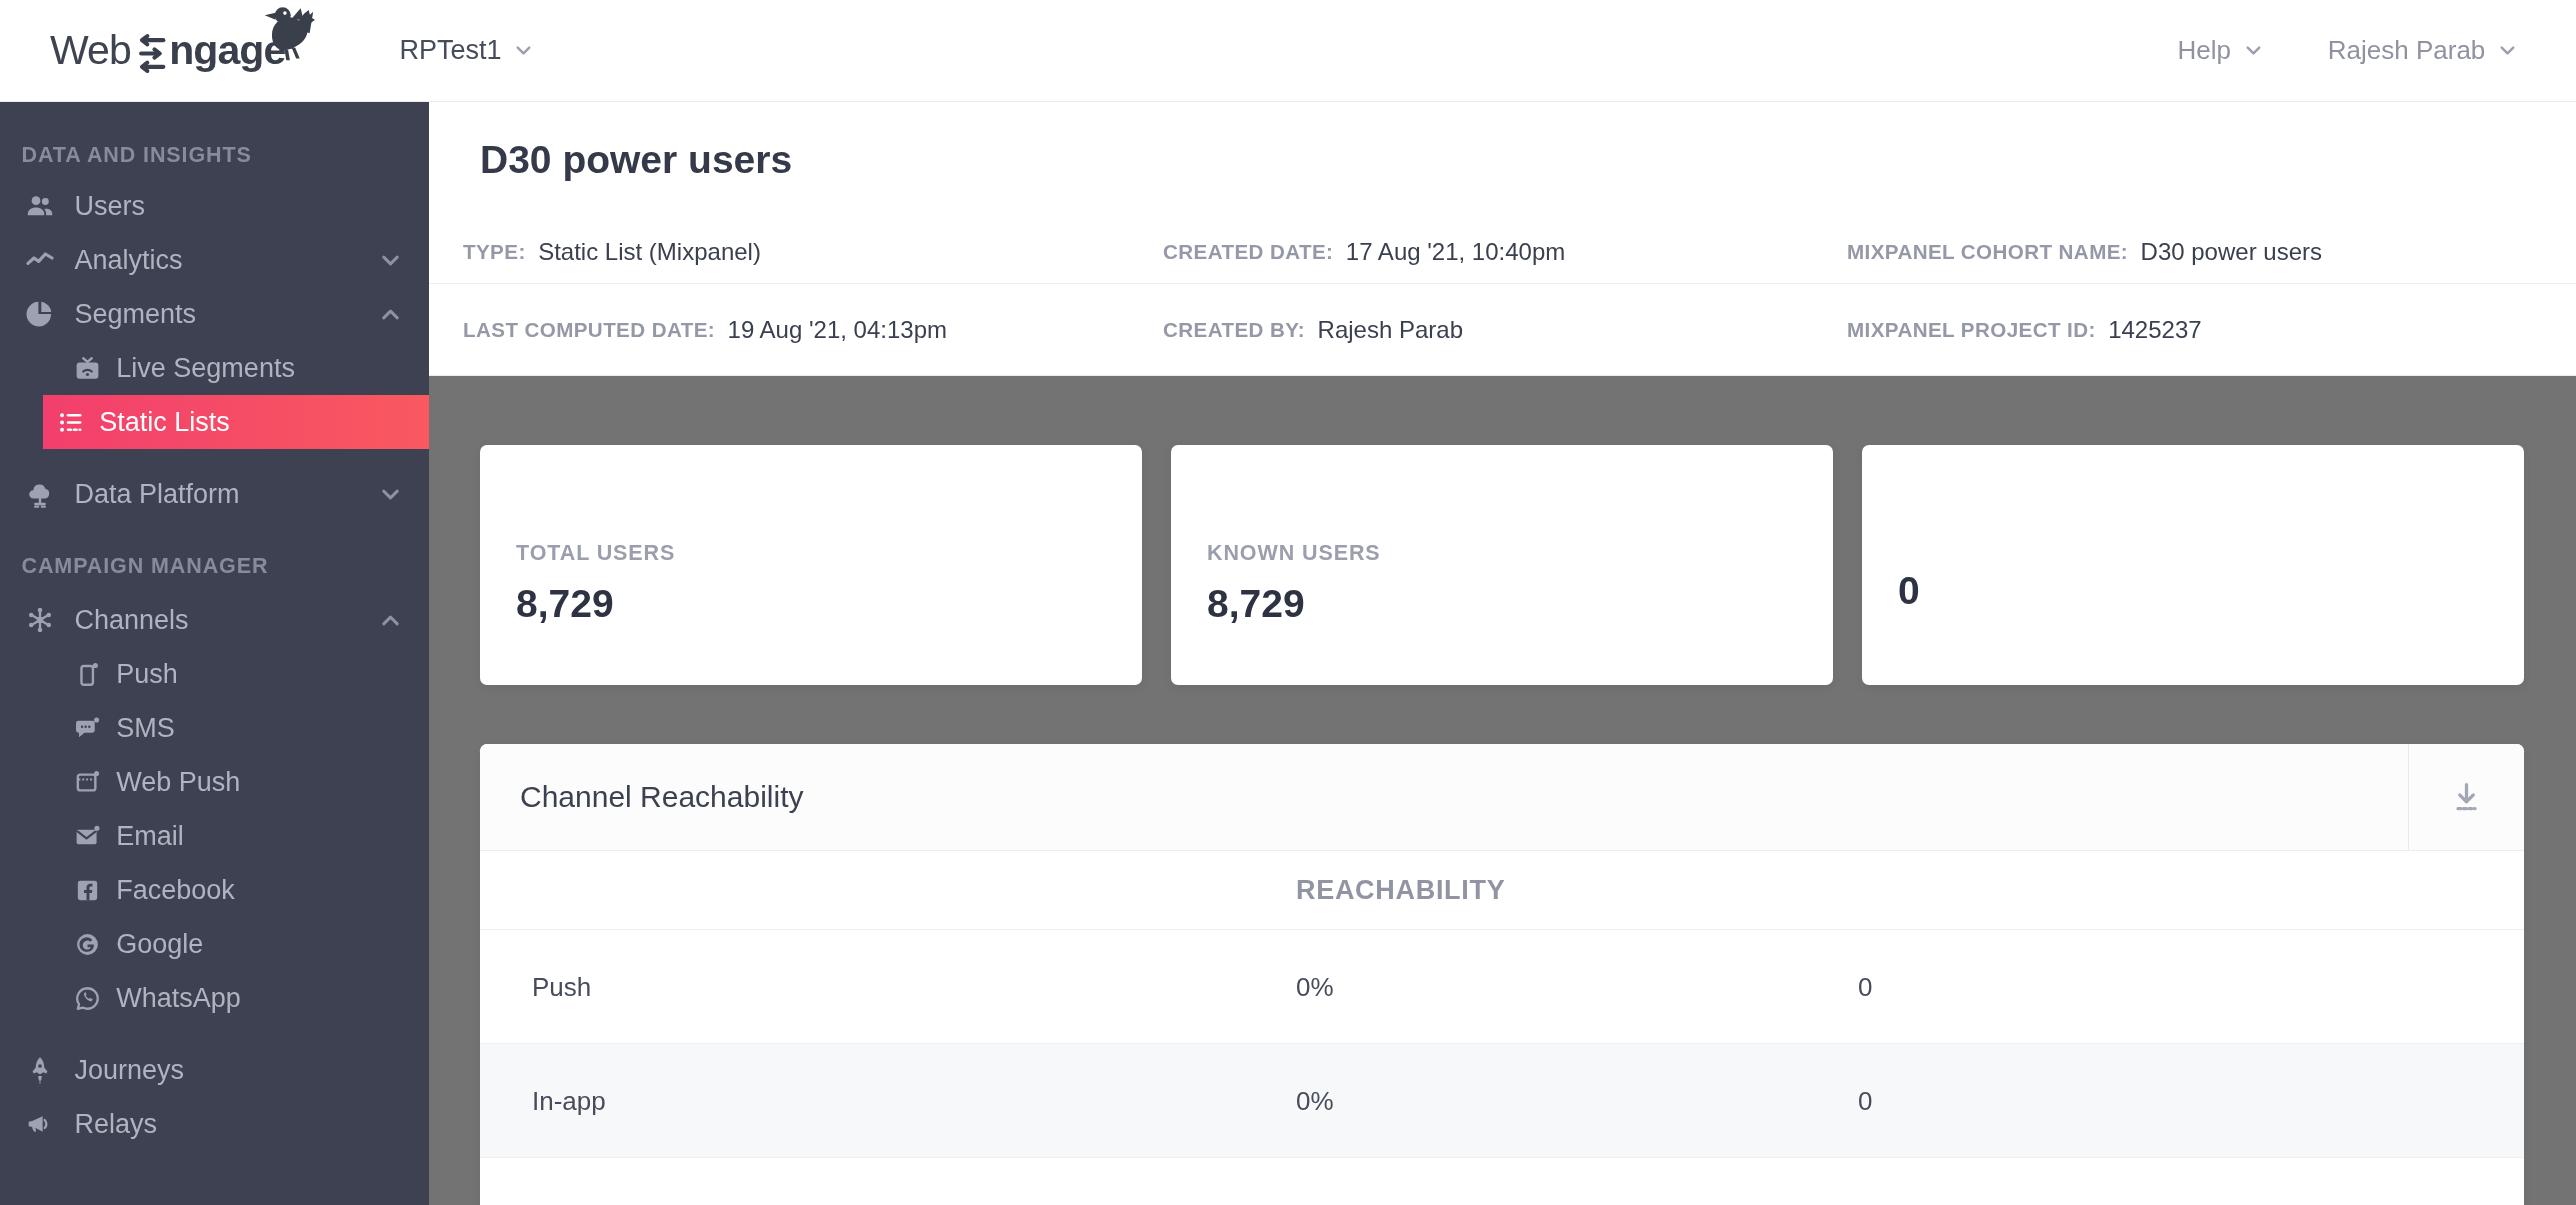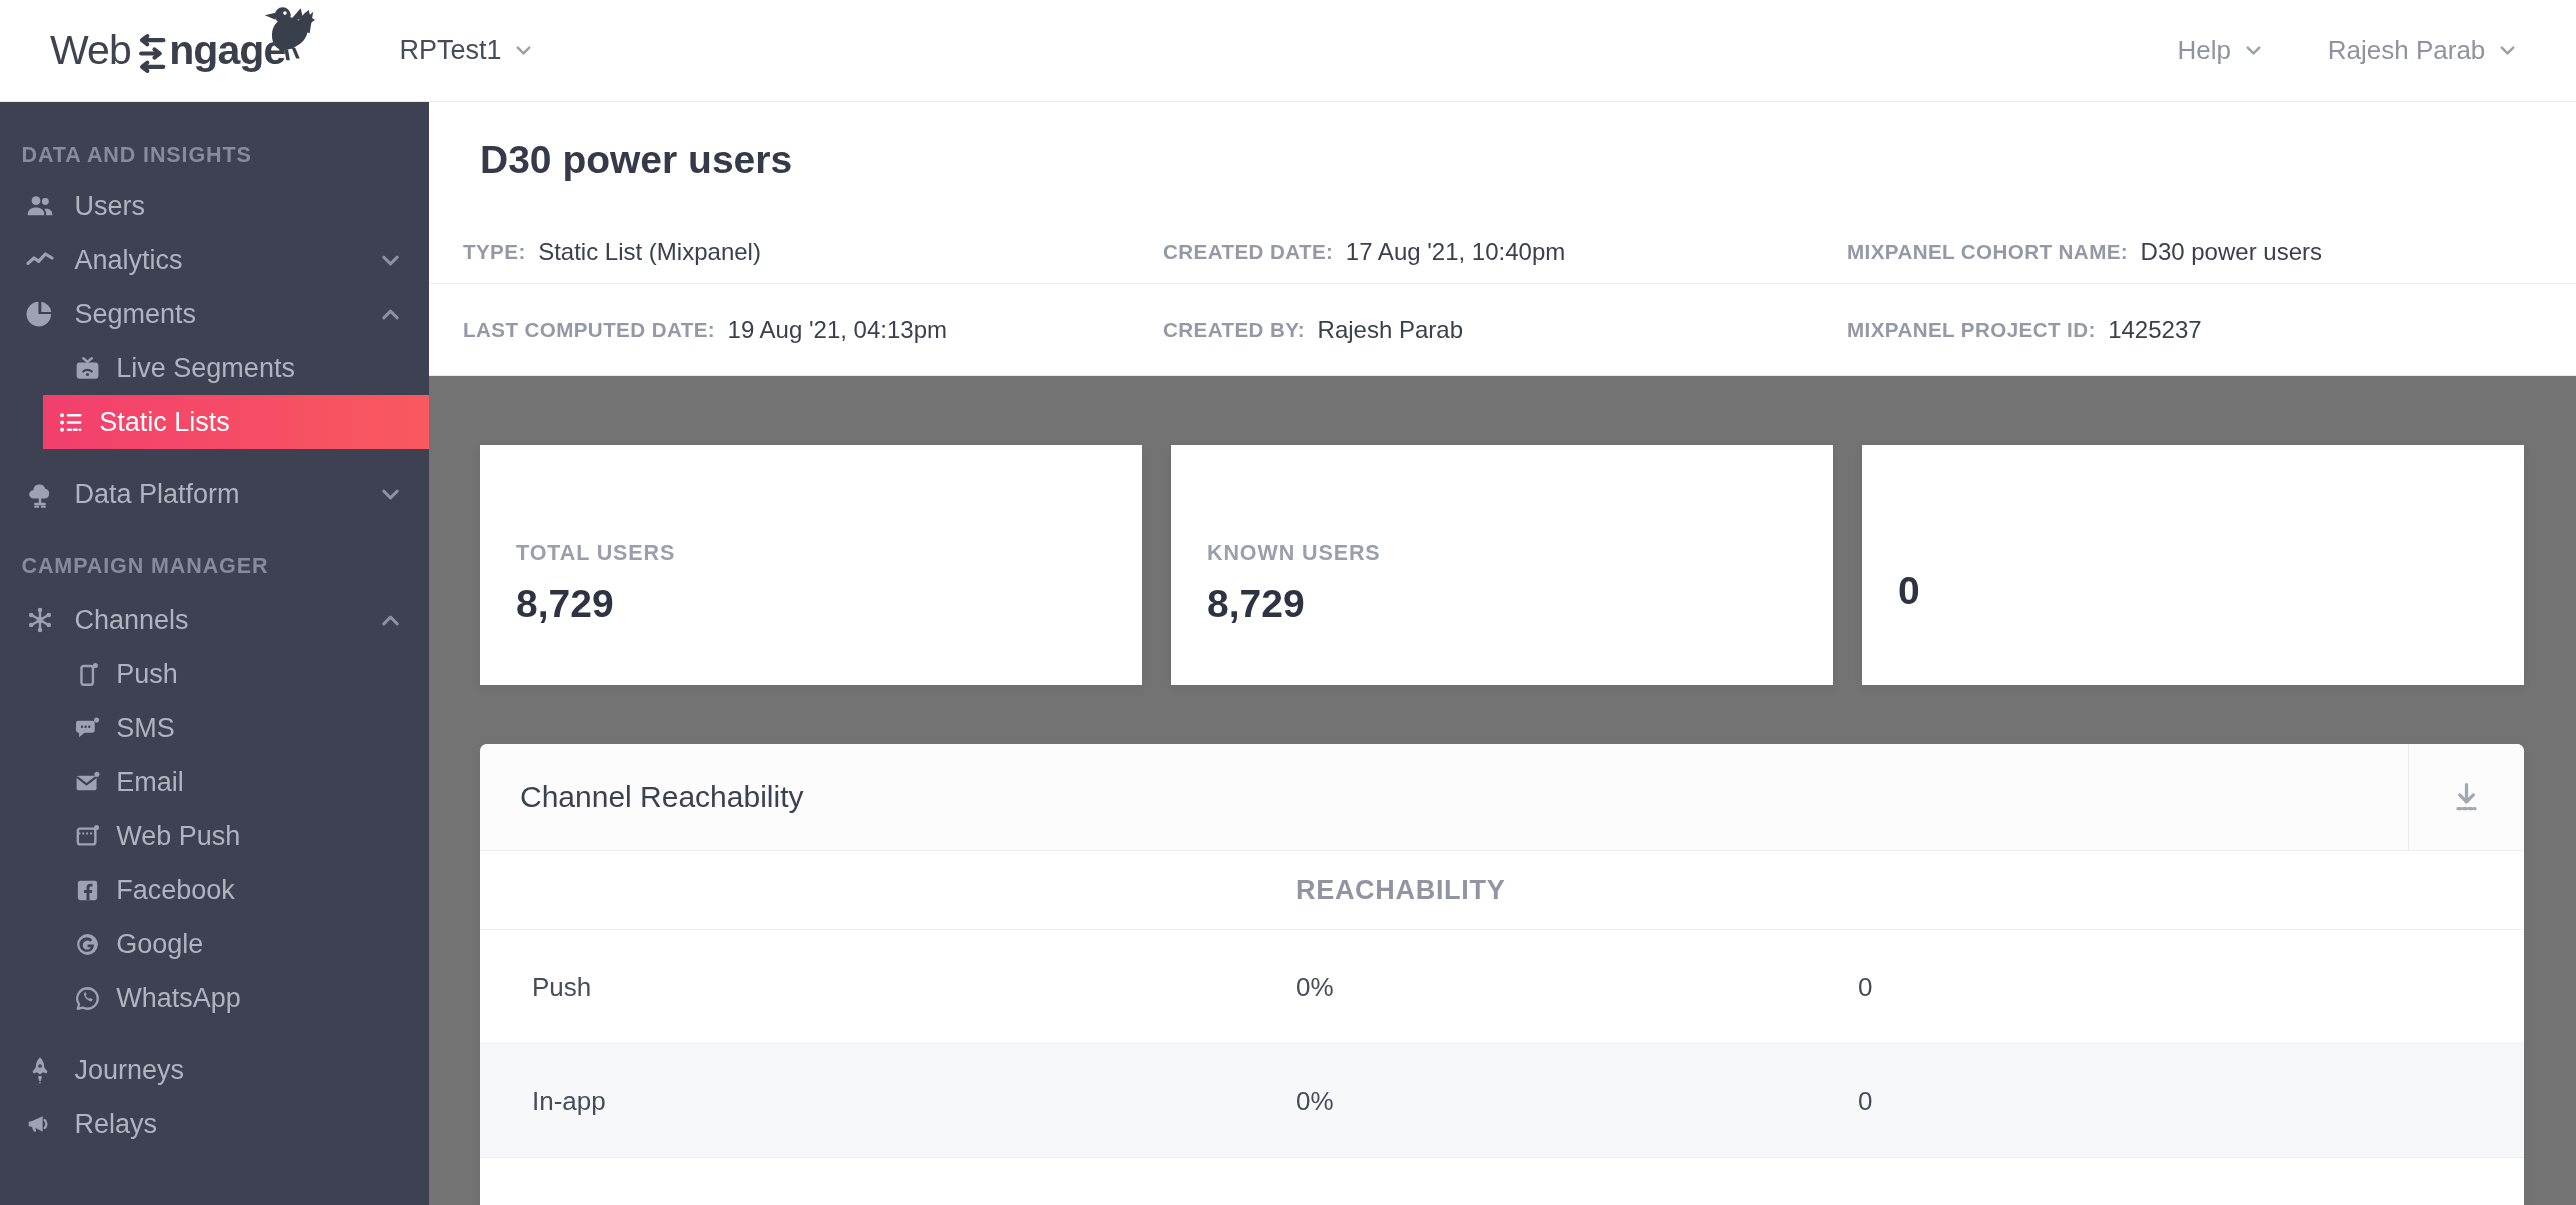--- a/index.html
+++ b/index.html
@@ -45,21 +45,21 @@
   .page-title { position:absolute; left:51px; top:36px; font-size:39px; font-weight:700; color:#353a4a; }
   .meta-row { position:absolute; left:0; right:0; display:flex; align-items:center; }
   .meta-row.r1 { top:118px; height:64px; border-bottom:1.8px solid #eceef1; }
   .meta-row.r2 { top:184px; height:88px; }
   .meta-cell { position:absolute; display:flex; align-items:center; gap:12.5px; white-space:nowrap; }
   .meta-cell .ml { font-size:20.6px; font-weight:700; letter-spacing:0.4px; color:#9599a7; }
   .meta-cell .mv { font-size:24px; color:#3b404f; }
   .c1 { left:34px; } .c2 { left:734px; } .c3 { left:1418px; }
 
   .cards { position:absolute; left:51px; top:343px; display:flex; gap:29px; }
-  .card { width:662px; height:240px; background:#fff; border-radius:0;
+  .card { width:662px; height:240px; background:#fff; border-radius:7px;
           box-shadow:0 2.7px 9px rgba(45,50,70,.09); display:flex; flex-direction:column;
           justify-content:center; padding-left:36px; padding-top:36px; }
   .card .cl { font-size:21.5px; font-weight:700; letter-spacing:0.9px; color:#9a9ead; }
   .card .cv { font-size:39px; font-weight:600; color:#2e3343; margin-top:16px; }
 
   .panel { position:absolute; left:51px; top:642px; width:2044px; height:590px; background:#fff;
            border-radius:7.2px 7.2px 0 0; box-shadow:0 2.7px 9px rgba(45,50,70,.07); }
   .panel-head { position:relative; height:107px; background:#fcfcfd; border-bottom:1.8px solid #eceef1;
                 display:flex; align-items:center; padding-left:40px; border-radius:7.2px 7.2px 0 0; }
   .panel-title { font-size:30px; font-weight:500; color:#3c4151; }
@@ -277,37 +277,37 @@
           </g>
         <circle cx="19.5" cy="5" r="2.1" fill="currentColor"></circle>
       </svg>
     </span>
     <span class="lbl">SMS</span>
   </div>
 
   <div class="item sub">
     <span class="ic">
       <svg width="29" height="29" viewBox="0 0 24 24">
+        <rect x="4" y="5.5" width="14.5" height="13" rx="2" fill="none" stroke="currentColor" stroke-width="2"></rect>
+        <path d="M4.5 9.5h13.5" stroke="currentColor" stroke-width="1.6" stroke-dasharray="1.6 1.6"></path>
+        <circle cx="19.5" cy="4.5" r="2.1" fill="currentColor"></circle>
+      </svg>
+    </span>
+    <span class="lbl">Web Push</span>
+  </div>
+
+  <div class="item sub">
+    <span class="ic">
+      <svg width="29" height="29" viewBox="0 0 24 24">
         <rect x="3" y="6.5" width="16.5" height="12" rx="1.8" fill="currentColor"></rect>
         <path d="M4 8l7.2 5.6L18.5 8" fill="none" stroke="#3e4152" stroke-width="1.8" stroke-linecap="round" stroke-linejoin="round"></path>
         <circle cx="19.8" cy="5.2" r="2.1" fill="currentColor"></circle>
       </svg>
     </span>
     <span class="lbl">Email</span>
-  </div>
-
-  <div class="item sub">
-    <span class="ic">
-      <svg width="29" height="29" viewBox="0 0 24 24">
-        <rect x="4" y="5.5" width="14.5" height="13" rx="2" fill="none" stroke="currentColor" stroke-width="2"></rect>
-        <path d="M4.5 9.5h13.5" stroke="currentColor" stroke-width="1.6" stroke-dasharray="1.6 1.6"></path>
-        <circle cx="19.5" cy="4.5" r="2.1" fill="currentColor"></circle>
-      </svg>
-    </span>
-    <span class="lbl">Web Push</span>
   </div>
 
   <div class="item sub">
     <span class="ic">
       <svg width="29" height="29" viewBox="0 0 24 24">
         <rect x="4" y="4" width="16" height="16" rx="2" fill="currentColor"></rect>
         <path d="M13.6 20v-6h2l.4-2.4h-2.4V10c0-.8.3-1.3 1.3-1.3h1.2V6.5c-.4 0-1-.1-1.8-.1-1.9 0-3.1 1.1-3.1 3.2v2H9.1V14h2.1v6z" fill="#3e4152"></path>
       </svg>
     </span>
     <span class="lbl">Facebook</span>

